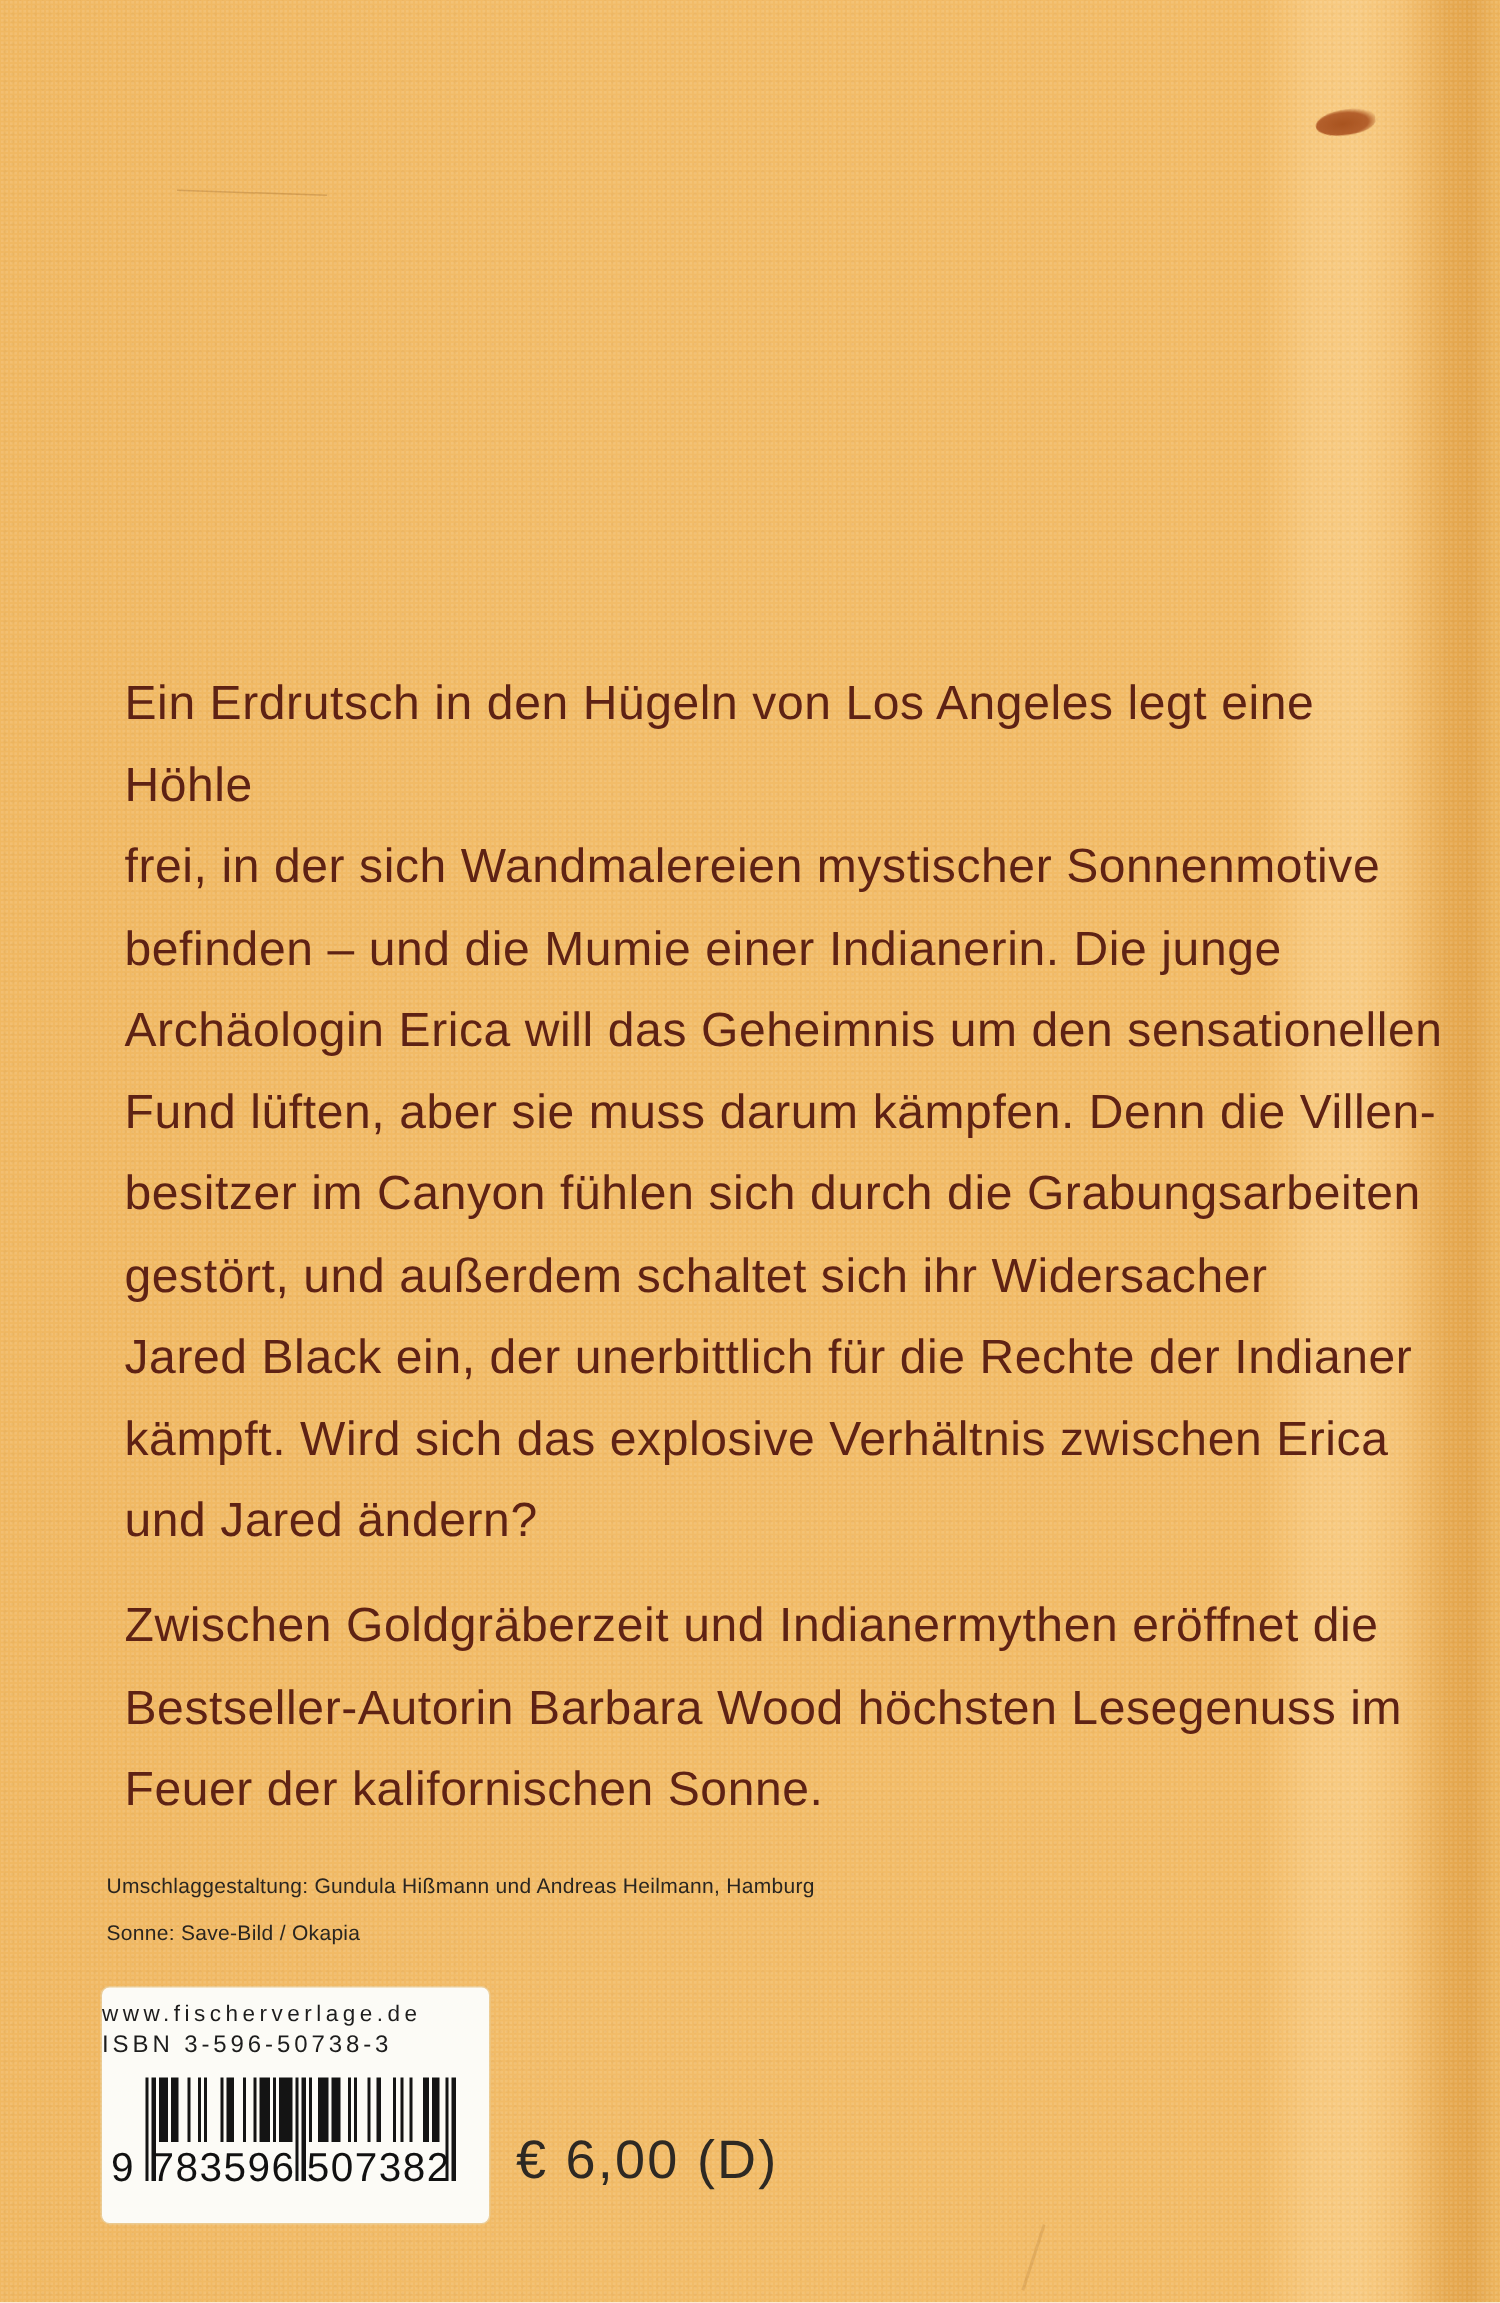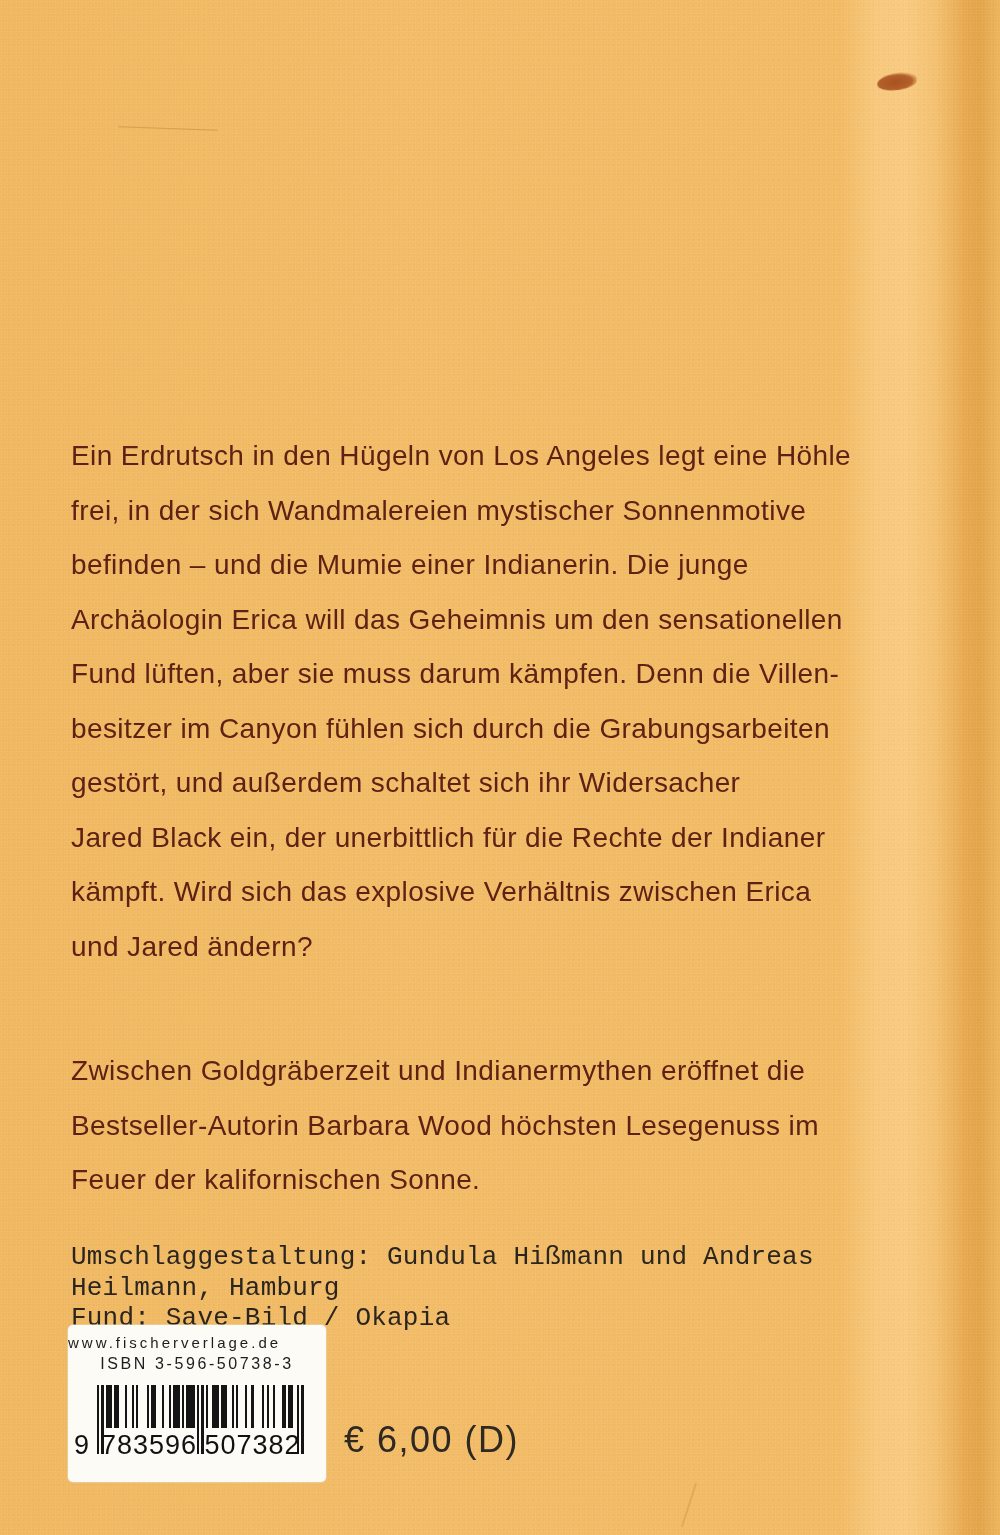--- a/index.html
+++ b/index.html
@@ -25,41 +25,41 @@
   .smudge{
     position:absolute;left:877px;top:73px;width:40px;height:17px;
     background:radial-gradient(ellipse at 45% 55%, #a8531f 0%, #b4602c 55%, rgba(180,96,44,0) 78%);
     border-radius:60% 40% 50% 50%;transform:rotate(-7deg);
     filter:blur(0.4px);
   }
   .scratch{position:absolute;background:rgba(150,95,35,0.30);pointer-events:none;}
   .scratch.s1{left:118px;top:128px;width:100px;height:1px;transform:rotate(2deg);}
   .scratch.s2{left:688px;top:1482px;width:2px;height:46px;transform:rotate(18deg);opacity:.6;}
   .blurb{
-    position:absolute;left:71px;width:880px;margin:0;
-    font-size:28px;line-height:54.5px;letter-spacing:0.4px;
+    position:absolute;left:71px;width:880px;margin:12px;
+    font-size:32px;line-height:54.5px;letter-spacing:0.4px;
     color:#5e2214;white-space:pre-line;
   }
   .p1{top:429px;}
   .p2{top:1044px;}
   .credits{
     position:absolute;left:71px;top:1242px;width:840px;
-    font-size:26px;line-height:30.5px;letter-spacing:0.2px;color:#2a251f;font-family:Liberation Mono, monospace;
+    font-size:14px;line-height:30.5px;letter-spacing:0.2px;color:#2a251f;
   }
   .isbn-box{
     position:absolute;left:68px;top:1325px;width:258px;height:157px;
     background:#fcfbf6;border-radius:5px;
     box-shadow:0 0 0 1px rgba(230,220,190,0.5);
   }
   .isbn-box .www{
     position:absolute;top:9px;left:0;right:0;text-align:left;
     font-size:15px;letter-spacing:3px;color:#1d1d1d;white-space:nowrap;
   }
   .isbn-box .isbn{
-    position:absolute;top:30px;left:0;right:0;text-align:center;
+    position:absolute;top:30px;left:0;right:0;text-align:left;
     font-size:16px;letter-spacing:2.6px;color:#1d1d1d;white-space:nowrap;
   }
   .bars{position:absolute;left:29px;top:60px;width:207px;height:70px;}
   .bars .bar{position:absolute;top:0;background:#141414;}
   .ean-digit{
     position:absolute;font-size:27px;color:#111;letter-spacing:1px;
     font-stretch:condensed;white-space:nowrap;
   }
   .d-first{left:6px;top:105px;}
   .d-left{left:33px;top:105px;width:94px;}
@@ -88,21 +88,21 @@
 Jared Black ein, der unerbittlich für die Rechte der Indianer
 kämpft. Wird sich das explosive Verhältnis zwischen Erica
 und Jared ändern?</p>
 
   <p class="blurb p2">Zwischen Goldgräberzeit und Indianermythen eröffnet die
 Bestseller-Autorin Barbara Wood höchsten Lesegenuss im
 Feuer der kalifornischen Sonne.</p>
 
   <div class="credits">
     <div>Umschlaggestaltung: Gundula Hißmann und Andreas Heilmann, Hamburg</div>
-    <div>Fund: Save-Bild / Okapia</div>
+    <div>Sonne: Save-Bild / Okapia</div>
   </div>
 
   <div class="isbn-box">
     <div class="www">www.fischerverlage.de</div>
     <div class="isbn">ISBN 3-596-50738-3</div>
     <div class="bars" id="bars">
         <div class="bar" style="left: 0px; width: 2.17px; height: 69px;"></div>
         <div class="bar" style="left: 4.35px; width: 2.17px; height: 69px;"></div>
         <div class="bar" style="left: 8.7px; width: 6.52px; height: 43px;"></div>
         <div class="bar" style="left: 17.4px; width: 4.35px; height: 43px;"></div>

